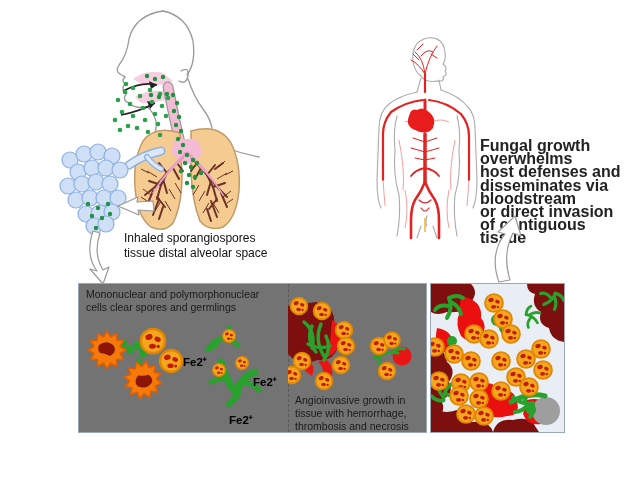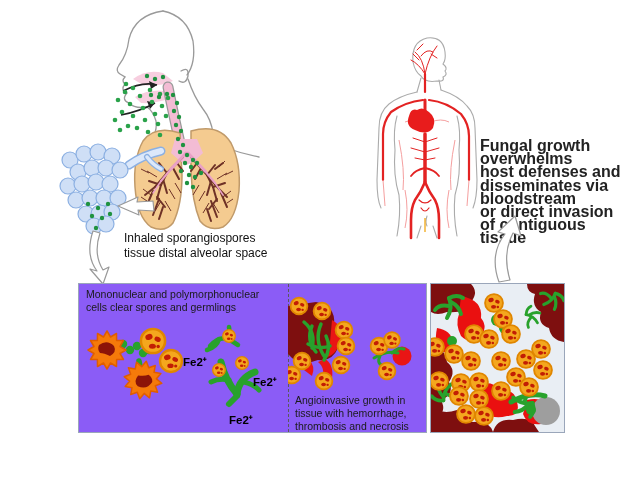--- a/index.html
+++ b/index.html
@@ -3,21 +3,21 @@
 <meta charset="utf-8">
 <style>
   html,body{margin:0;padding:0;background:#fff;}
   #stage{position:relative;width:640px;height:480px;background:#ffffff;overflow:hidden;
          font-family:"Liberation Sans",sans-serif;}
   .abs{position:absolute;}
   .caption{white-space:pre-line;color:#1a1a1a;}
   .cap-stage1{left:124px;top:231px;font-size:12px;line-height:15px;color:#111;}
   .cap-stage3{left:480px;top:139px;width:150px;font-size:16px;line-height:13.2px;color:#222;font-weight:bold;}
   .panel{position:absolute;top:283px;height:150px;box-sizing:border-box;
-         border:1px solid #9aa6ba;background:#8b5cf6;}
+         border:1px solid #9aa6ba;background:#737373;}
   #panel-left-group{left:78px;width:349px;}
   #panel3{left:430px;width:135px;background:#e9eef4;}
   .panel-divider{position:absolute;left:209px;top:0;width:0;height:148px;
                  border-left:1.5px dashed #5a5a5a;}
   .p-text{position:absolute;font-size:10.5px;line-height:13px;color:#1a1a1a;white-space:pre-line;}
   .p1-title{left:7px;top:4px;}
   .p1-caption{left:0;right:0;top:113px;text-align:center;}
   .p2-caption{left:7px;top:98px;}
   .fe-label{position:absolute;font-weight:bold;font-size:11.5px;color:#000;margin-top:28px;}
   svg{display:block;}

